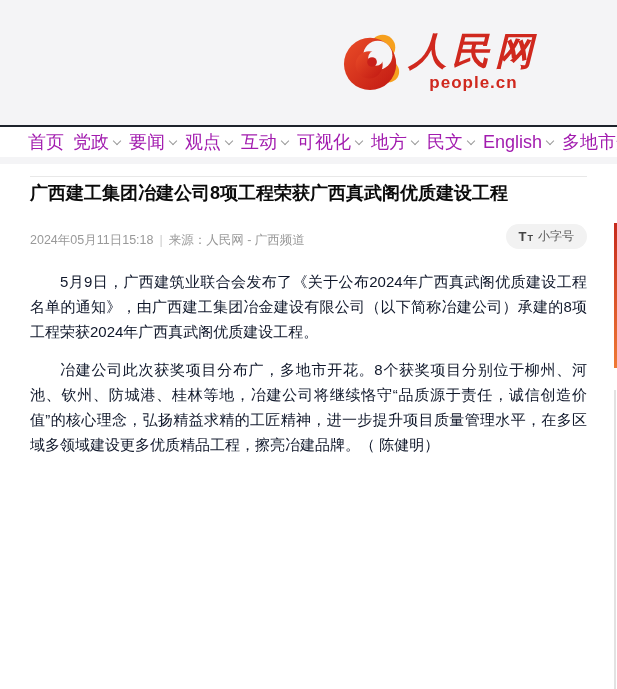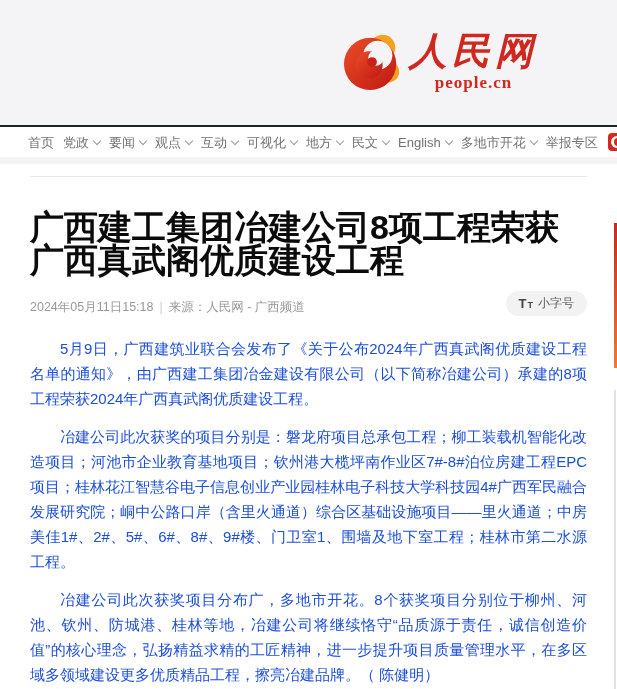--- a/index.html
+++ b/index.html
@@ -9,52 +9,52 @@
     font-family:"Liberation Sans","DejaVu Sans",sans-serif;
     -webkit-font-smoothing:antialiased;
   }
   
   .header{height:125px;background:#f4f4f6;position:relative;}
   .logo{position:absolute;left:343px;top:28px;display:flex;align-items:flex-start;cursor:pointer;}
   .logo-swirl{display:block;margin-right:6px;}
   .logo-text{display:flex;flex-direction:column;align-items:center;margin-top:2px;}
   .logo-cn{font-size:38px;font-weight:bold;color:#d0281e;letter-spacing:5px;line-height:42px;
     font-family:"DejaVu Serif","Liberation Serif",serif;font-style:italic;}
-  .logo-en{font-size:17px;font-weight:bold;color:#d0281e;letter-spacing:1px;line-height:20px;margin-top:1px;font-family:Liberation Serif, serif;}
+  .logo-en{font-size:17px;font-weight:bold;color:#d0281e;letter-spacing:1px;line-height:20px;margin-top:1px;}
   
   .nav-border{height:2px;background:#1d232b;}
   .navbar{height:30px;background:#fff;display:flex;align-items:center;padding-left:28px;
     white-space:nowrap;overflow:hidden;}
-  .nav-item{display:inline-flex;align-items:center;margin-right:9px;font-size:13px;color:#737373;
+  .nav-item{display:inline-flex;align-items:center;margin-right:9px;font-size:18px;color:#a21caf;
     text-decoration:none;cursor:pointer;}
   .nav-item:last-of-type{margin-right:10px;}
   .chev{width:5px;height:5px;border-right:1.4px solid #9a9a9a;border-bottom:1.4px solid #9a9a9a;
     transform:rotate(45deg);margin-left:5px;margin-top:-3px;display:inline-block;}
   .app-link{display:inline-flex;align-items:center;cursor:pointer;}
   .app-icon{width:18px;height:18px;border-radius:4px;background:#d6281e;position:relative;flex:0 0 auto;}
   .app-icon .w1{position:absolute;left:3px;top:3px;width:12px;height:12px;border-radius:50%;background:#fff;}
   .app-icon .w2{position:absolute;left:6px;top:5px;width:8px;height:8px;border-radius:50%;background:#d6281e;}
   .app-text{color:#d6281e;font-size:15px;font-weight:bold;margin-left:3px;}
   .subnav-strip{height:7px;background:#f4f4f6;}
   
   .content{padding:0 30px;}
   .breadcrumb{margin-top:14px;font-size:12px;color:#9b9b9b;}
   .crumb-link{color:#9b9b9b;text-decoration:none;cursor:pointer;}
   .crumb-sep{margin:0 5px;}
   .divider{border-top:1px solid #e8e8e8;margin-top:12px;}
-  h1.title{margin:34px 0 0 0;font-size:34px;line-height:33px;font-weight:bold;color:#0b0b0b;}
+  h1.title{margin:0 0 0 0;font-size:18px;line-height:33px;font-weight:bold;color:#0b0b0b;}
   .meta-row{margin-top:14px;display:flex;justify-content:space-between;align-items:flex-end;}
   .meta-left{font-size:12.5px;color:#999;}
   .meta-sep{margin:0 6px;color:#ccc;}
   .fontsize-pill{display:inline-flex;align-items:center;background:#f2f2f2;border-radius:13px;
     padding:4px 13px;font-size:12px;color:#555;cursor:pointer;}
   .t-big{font-size:13px;font-weight:bold;color:#444;}
   .t-small{font-size:9px;font-weight:bold;color:#444;margin:3px 5px 0 1px;}
   .article{margin-top:20px;}
-  .article p{margin:0 0 13px 0;font-size:15px;line-height:25px;color:#1d4ed8;
+  .article p{margin:0 0 13px 0;font-size:15px;line-height:25px;color:#0f172a;
     text-align:justify;text-indent:2em;}
   
   .edge-red{position:absolute;right:0;top:223px;width:3px;height:145px;
     background:linear-gradient(#c62a1d,#ef7a35);}
   .edge-gray{position:absolute;right:1px;top:390px;width:2px;height:299px;background:#e2e2e2;}
 </style>
 </head>
 <body>
 
 <div class="header">
@@ -140,20 +140,19 @@
     </span>
     <span class="fontsize-pill">
       <span class="t-big">T</span>
       <span class="t-small">T</span>
       <span>小字号</span>
     </span>
   </div>
 
   <div class="article" id="article-body">
       <p>5月9日，广西建筑业联合会发布了《关于公布2024年广西真武阁优质建设工程名单的通知》，由广西建工集团冶金建设有限公司（以下简称冶建公司）承建的8项工程荣获2024年广西真武阁优质建设工程。</p>
-      <p>冶建公司此次获奖的项目分别是：磐龙府项目总承包工程；柳工装载机智能化改造项目；河池市企业教育基地项目；钦州港大榄坪南作业区7#-8#泊位房建工程EPC项目；桂林花江智慧谷电子信息创业产业园桂林电子科技大学科技园4#广西军民融合发展研究院；峒中公路口岸（含里火通道）综合区基础设施项目——里火通道；中房美佳1#、2#、5#、6#、8#、9#楼、门卫室1、围墙及地下室工程；桂林市第二水源工程。</p>
       <p>冶建公司此次获奖项目分布广，多地市开花。8个获奖项目分别位于柳州、河池、钦州、防城港、桂林等地，冶建公司将继续恪守“品质源于责任，诚信创造价值”的核心理念，弘扬精益求精的工匠精神，进一步提升项目质量管理水平，在多区域多领域建设更多优质精品工程，擦亮冶建品牌。（ 陈健明）</p>
     </div>
 
 </div>
 
 <div class="edge-red"></div>
 <div class="edge-gray"></div>
 
 </body></html>

